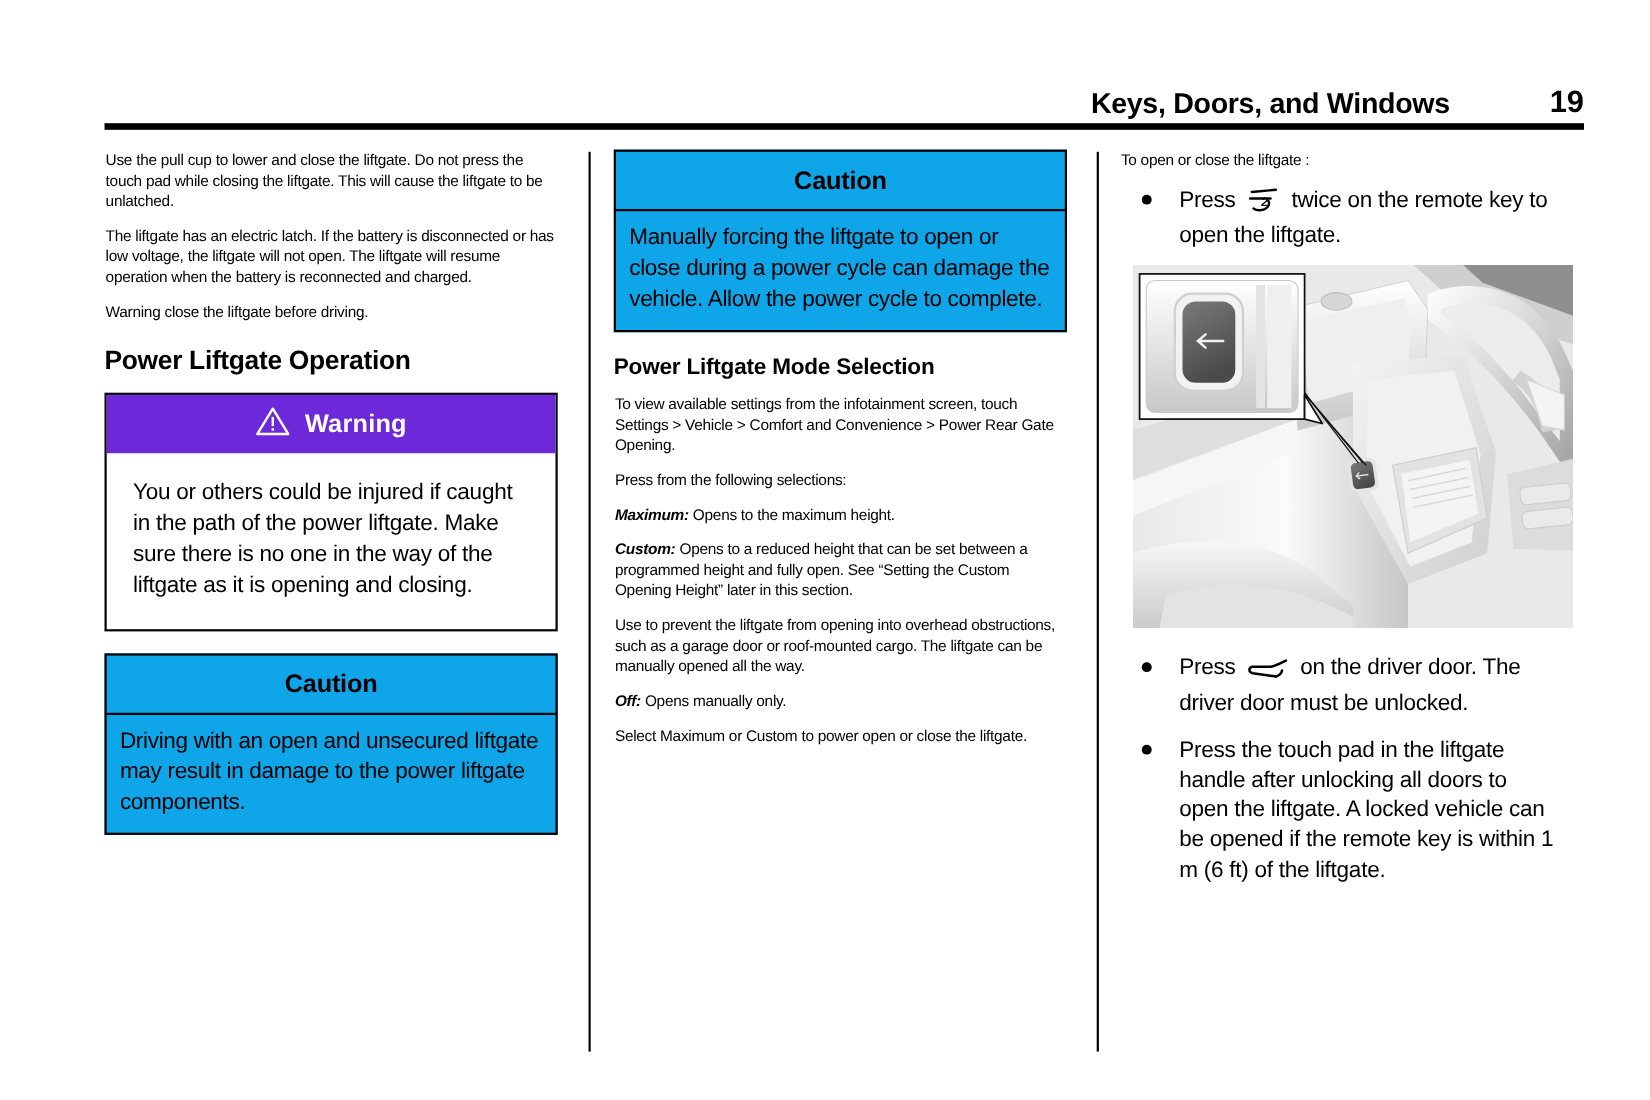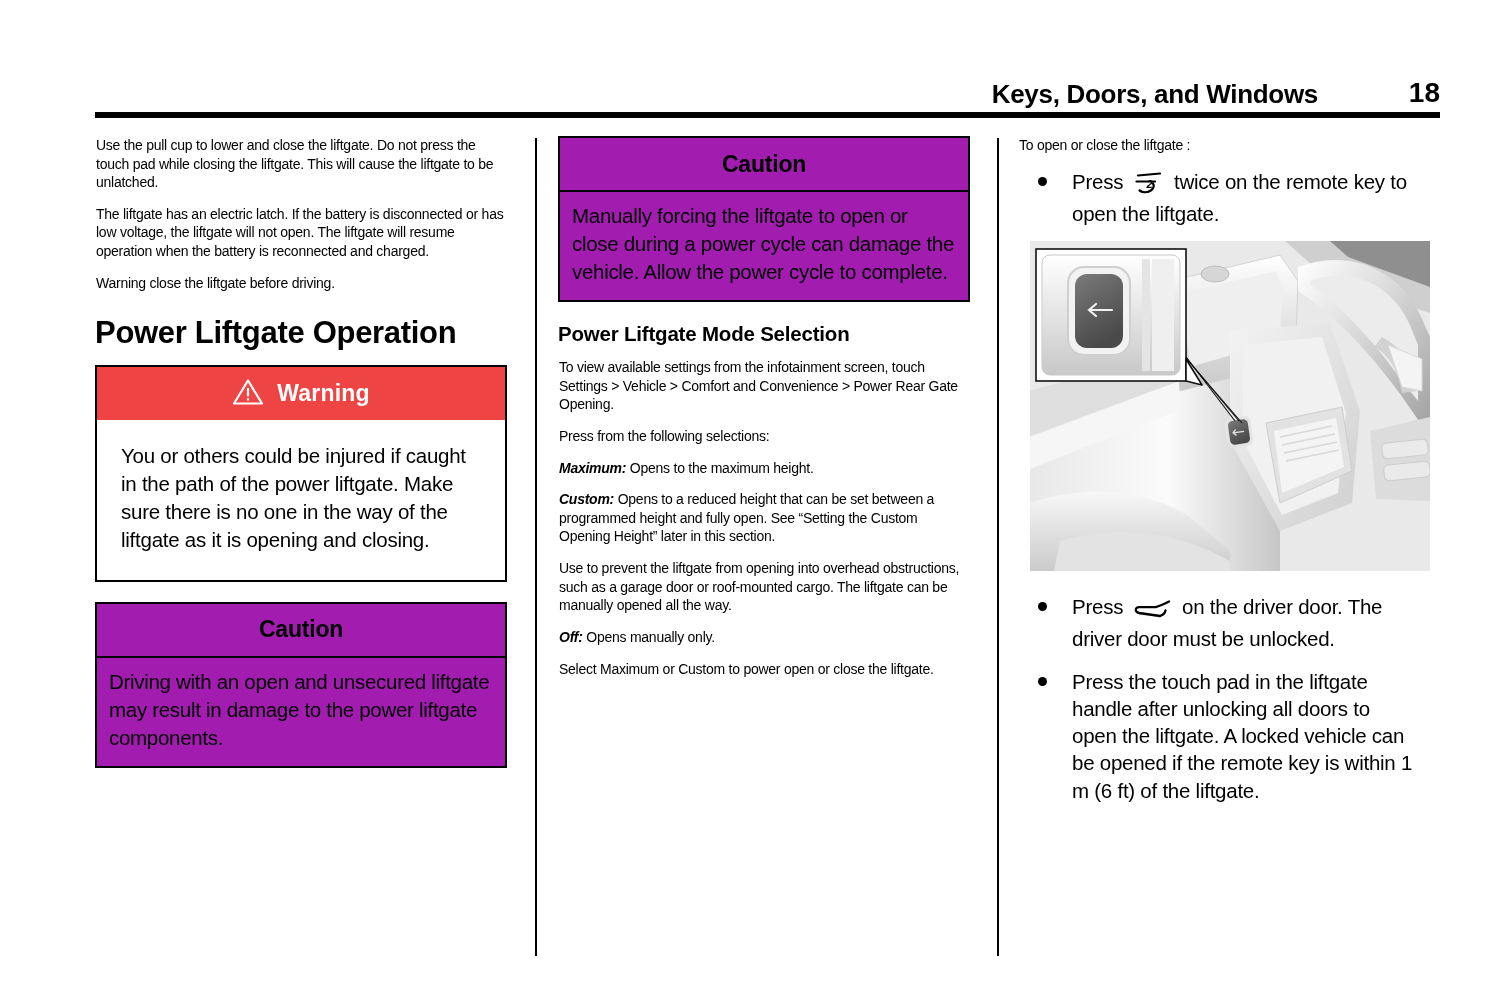--- a/index.html
+++ b/index.html
@@ -82,42 +82,42 @@
   p.body {
     margin: 0 0 13px 1px;
     font-size: 14px;
     line-height: 1.33;
     letter-spacing: -0.25px;
   }
   p.body:last-child { margin-bottom: 0; }
 
   h2.section {
     margin: 22px 0 14px 0;
-    font-size: 31px;
+    font-size: 24px;
     font-weight: bold;
     letter-spacing: -0.3px;
     line-height: 1.2;
   }
   h3.sub {
     margin: 20px 0 12px 0;
     font-size: 20.5px;
     font-weight: bold;
     letter-spacing: -0.2px;
     line-height: 1.2;
   }
   .lead { font-weight: bold; font-style: italic; }
 
   
   .warning-box {
     margin: 0 0 20px 0;
     border: 2px solid #000;
     background: #fff;
   }
   .warning-head {
-    background: #ef4444;
+    background: #6d28d9;
     color: #fff;
     height: 53px;
     display: flex;
     align-items: center;
     justify-content: center;
     gap: 13px;
   }
   .warning-head-text {
     font-size: 23px;
     font-weight: bold;
@@ -131,21 +131,21 @@
     margin: 12px;
     font-size: 20.5px;
     line-height: 1.36;
     letter-spacing: -0.25px;
   }
 
   
   .caution-box {
     margin: 0 0 20px 0;
     border: 2px solid #000;
-    background: #a21caf;
+    background: #0ea5e9;
   }
   .caution-head {
     height: 52px;
     display: flex;
     align-items: center;
     justify-content: center;
     border-bottom: 2px solid #000;
   }
   .caution-head-text {
     font-size: 23px;
@@ -202,21 +202,21 @@
   }
   .illus svg { display: block; }
 </style>
 </head>
 <body>
 
 <div class="page">
 
   <div class="header">
     <div class="header-title">Keys, Doors, and Windows</div>
-    <div class="header-pageno">18</div>
+    <div class="header-pageno">19</div>
   </div>
   <div class="header-rule"></div>
 
   <div class="col-div col-div-1"></div>
   <div class="col-div col-div-2"></div>
 
   <div class="col col-1">
 
     <p class="body">Use the pull cup to lower and close the liftgate. Do not press the touch pad while closing the liftgate. This will cause the liftgate to be unlatched.</p>
     <p class="body">The liftgate has an electric latch. If the battery is disconnected or has low voltage, the liftgate will not open. The liftgate will resume operation when the battery is reconnected and charged.</p>

